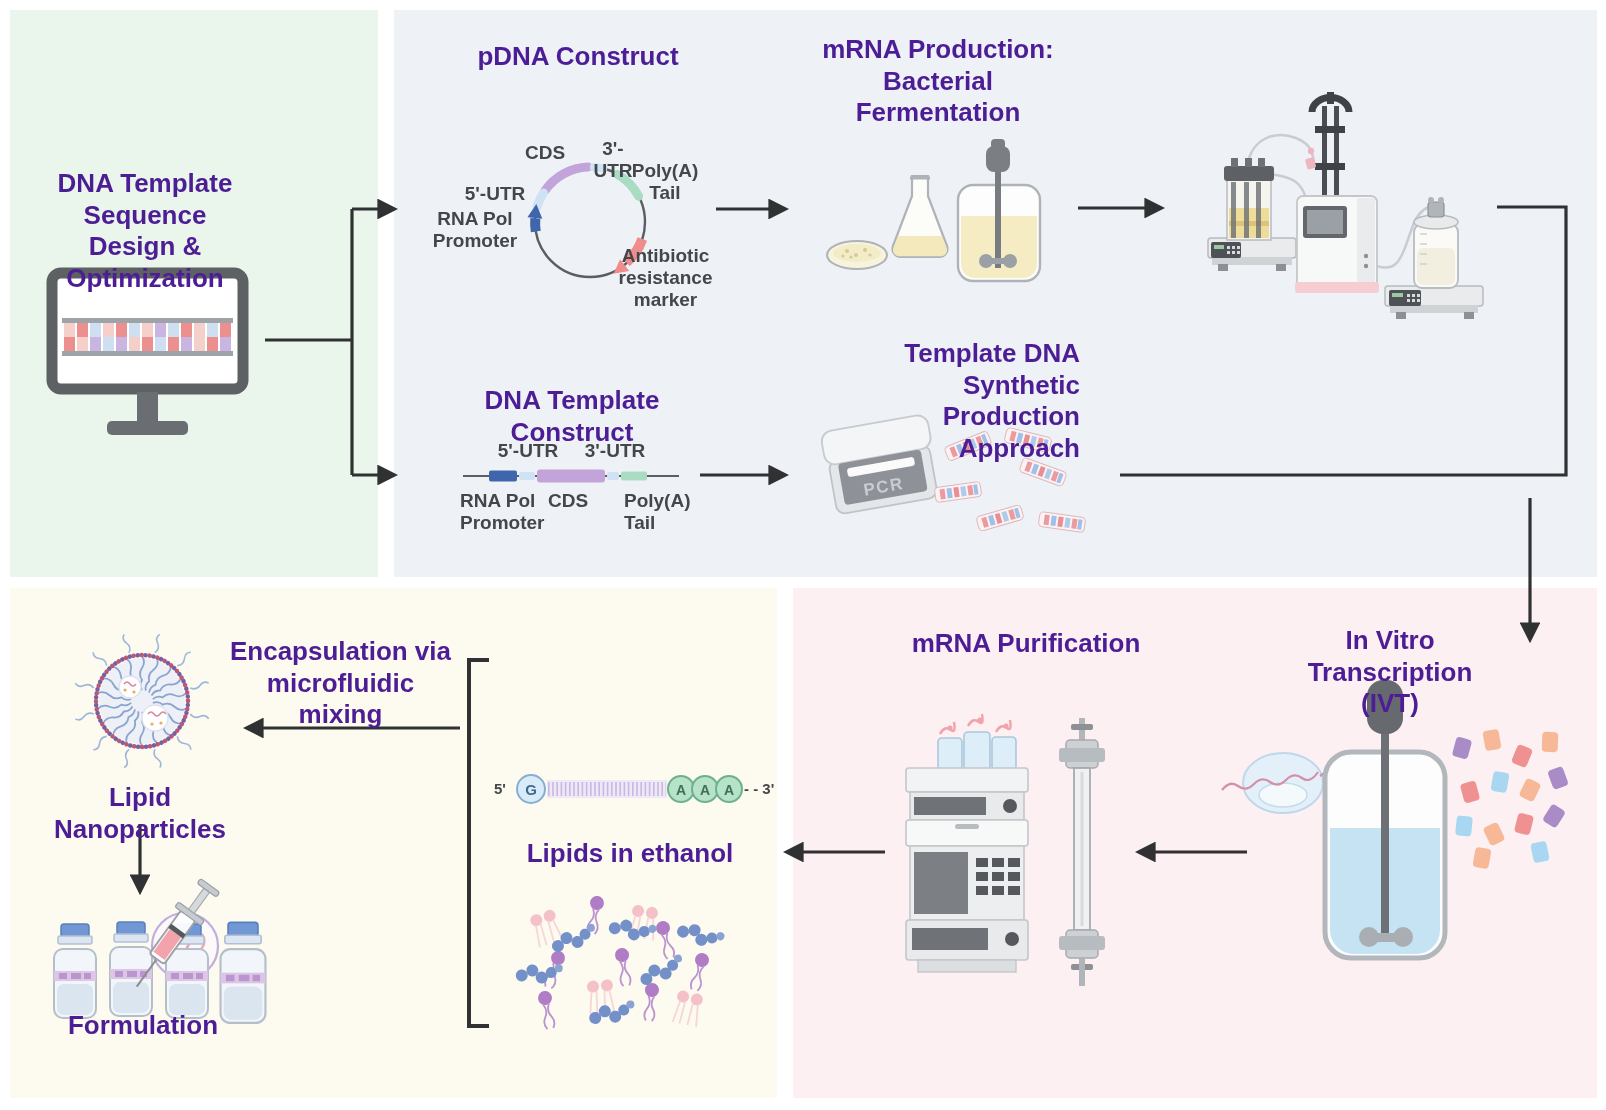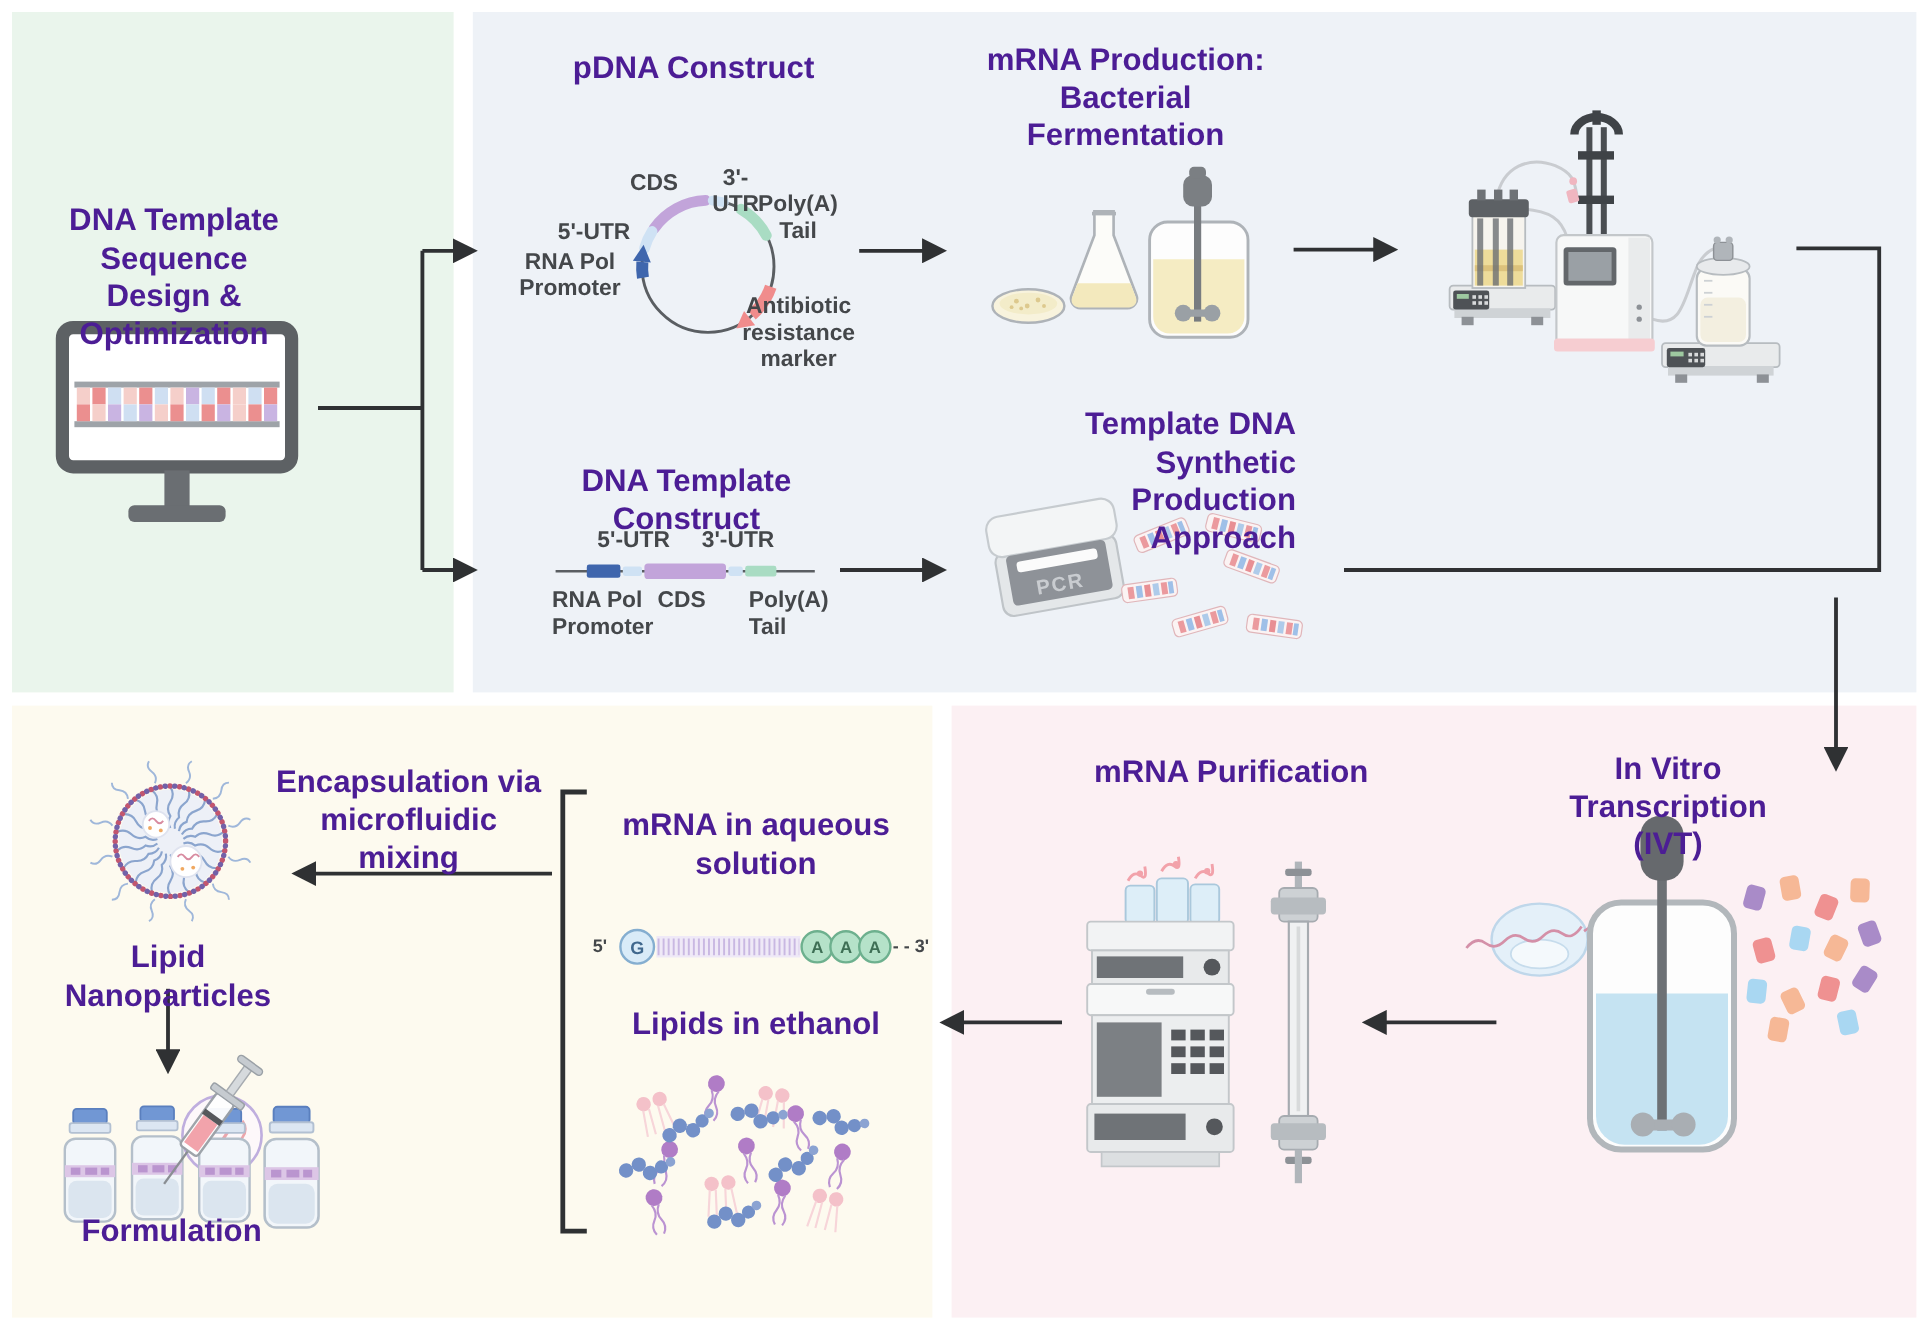--- a/index.html
+++ b/index.html
@@ -460,22 +460,20 @@
 Design &amp; Optimization</div>
   <div class="lbl" style="left:448px;top:41px;width:260px;">pDNA Construct</div>
   <div class="lbl" style="left:808px;top:34px;width:260px;">mRNA Production:
 Bacterial Fermentation</div>
   <div class="lbl" style="left:442px;top:385px;width:260px;">DNA Template Construct</div>
   <div class="lbl" style="left:820px;top:338px;width:260px;text-align:right;">Template DNA Synthetic
 Production Approach</div>
   <div class="lbl" style="left:1260px;top:625px;width:260px;">In Vitro Transcription
 (IVT)</div>
   <div class="lbl" style="left:896px;top:628px;width:260px;">mRNA Purification</div>
-  <div class="lbl" style="left:515px;top:672px;width:230px;">mRNA in aqueous
-solution</div>
   <div class="lbl" style="left:515px;top:838px;width:230px;">Lipids in ethanol</div>
   <div class="lbl" style="left:228px;top:636px;width:225px;">Encapsulation via
 microfluidic mixing</div>
   <div class="lbl" style="left:30px;top:770px;width:220px;margin-top:12px;">Lipid Nanoparticles</div>
   <div class="lbl" style="left:33px;top:1010px;width:220px;">Formulation</div>
 
   <div class="sub" style="left:515px;top:142px;width:60px;">CDS</div>
   <div class="sub" style="left:583px;top:138px;width:60px;">3'-UTR</div>
   <div class="sub" style="left:615px;top:160px;width:100px;">Poly(A) Tail</div>
   <div class="sub" style="left:463px;top:183px;width:64px;">5'-UTR</div>

